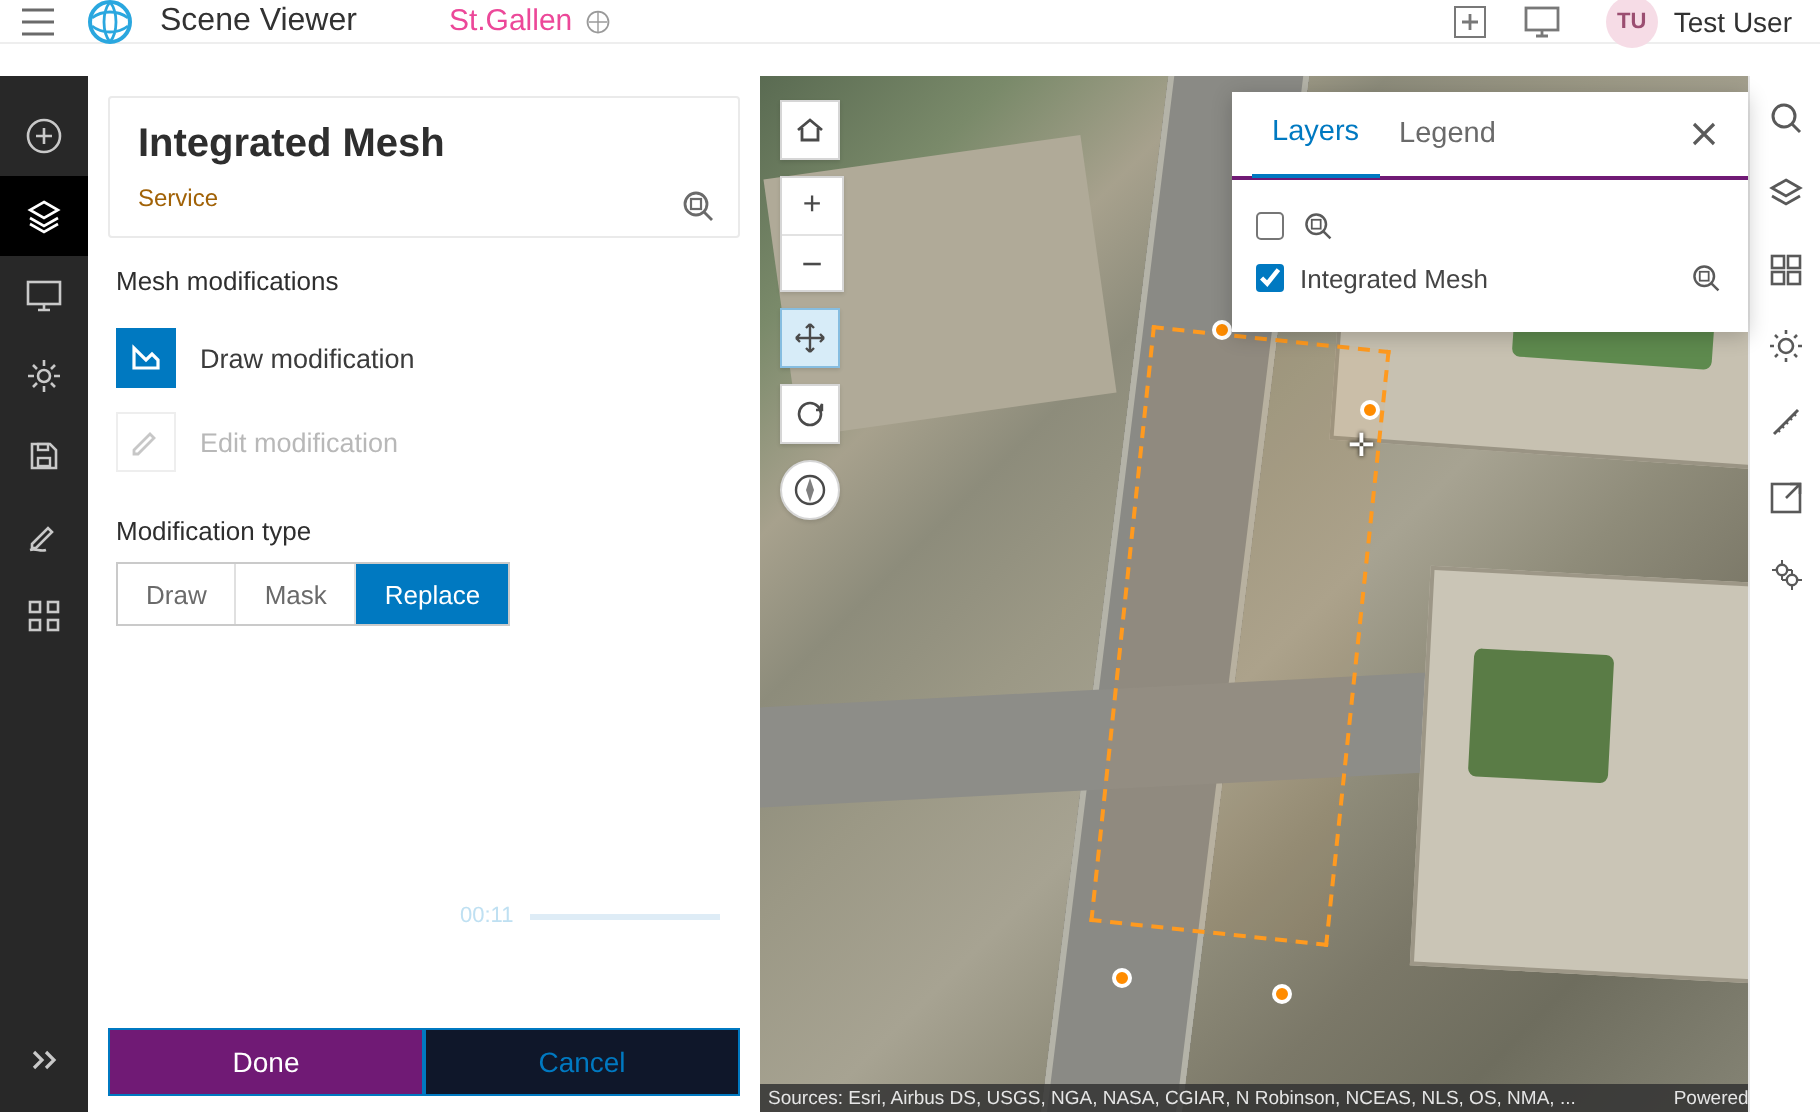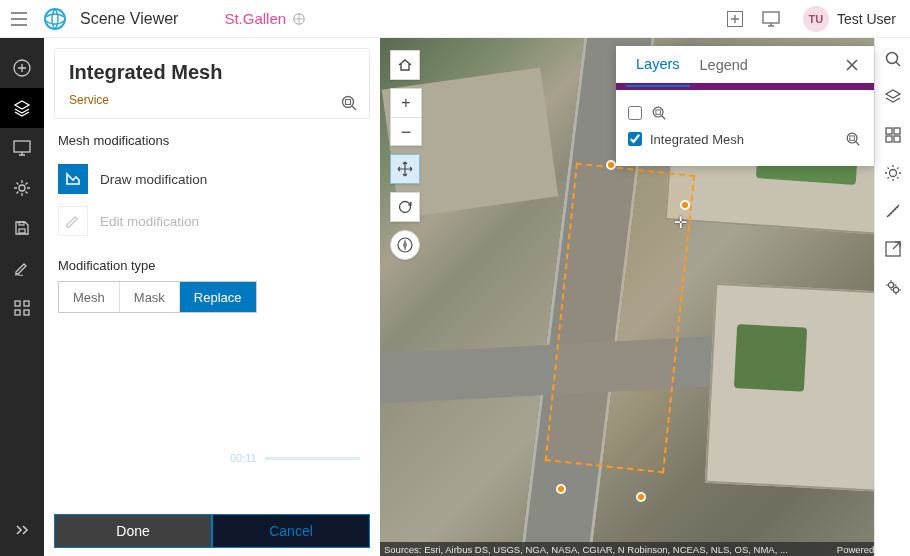--- a/index.html
+++ b/index.html
@@ -1,19 +1,19 @@
 <!DOCTYPE html>
 <html><head>
 <meta charset="utf-8">
 <style>
   * { box-sizing: border-box; margin: 0; padding: 0; font-family: "Segoe UI", Arial, sans-serif; }
   body { width: 910px; height: 556px; overflow: hidden; background: #fff; position: relative; }
 
   
-  .header { position: absolute; top: 0; left: 0; right: 0; height: 38px; display: flex; align-items: center; padding: 0 8px; border-bottom: 1px solid #eee; background: #fff; z-index: 50; }
+  .header { position: absolute; top: 0; left: 0; right: 0; height: 22px; display: flex; align-items: center; padding: 0 8px; border-bottom: 1px solid #eee; background: #fff; z-index: 50; }
   .header .hamburger { width: 22px; height: 22px; display:flex; align-items:center; justify-content:center; color:#6a6a6a; cursor:pointer; }
   .header .logo { width:26px; height:26px; border-radius:13px; display:flex; align-items:center; justify-content:center; margin:0 12px; }
   .header .app-title { font-size: 16px; font-weight: 500; color:#323232; }
   .header .scene-name { font-size: 15px; color:#ec4899; margin-left: 46px; display:flex; align-items:center; gap:6px; }
   .header .spacer { flex: 1; }
   .header .hicon { width:28px; height:28px; display:flex; align-items:center; justify-content:center; color:#6a6a6a; cursor:pointer; margin:0 4px; }
   .header .avatar { width:26px; height:26px; border-radius:50%; background:#f6dce6; color:#9b4e71; font-size:11px; font-weight:600; display:flex; align-items:center; justify-content:center; margin:0 8px 0 14px; }
   .header .username { font-size:14px; color:#323232; margin-right:6px;text-align:center; }
 
   
@@ -42,21 +42,21 @@
   .action-row.disabled .label { color:#b8b8b8; }
 
   .mod-type-label { font-size:13px; color:#2e2e2e; margin:16px 0 8px 0; }
   .seg { display:flex; border:1px solid #cacaca; width:fit-content; height:32px; }
   .seg .opt { padding:0 14px; display:flex; align-items:center; font-size:13px; color:#6a6a6a; cursor:pointer; border-right:1px solid #e0e0e0; }
   .seg .opt:last-child { border-right:none; }
   .seg .opt.active { background:#0079c1; color:#fff; }
 
   .panel .btnbar { margin-top:auto; padding:6px 10px 8px 10px; display:flex; gap:0; }
   .panel .btnbar button { flex:1; height:34px; font-size:14px; cursor:pointer; border:1px solid #0079c1; }
-  .panel .btnbar .primary { background:#404040; color:#fff; }
+  .panel .btnbar .primary { background:#701a75; color:#fff; }
   .panel .btnbar .secondary { background:#0f172a; color:#0079c1; }
 
   
   .map { position:absolute; top:38px; left:380px; right:0; bottom:0; overflow:hidden; z-index:10; }
   .map .bg { position:absolute; inset:0; background:
       linear-gradient(135deg, #5a6b52 0%, #7a8a6a 12%, #a7a18d 22%, #8d8c7b 30%, #9b9885 40%, #a7a392 52%, #8f8c7a 62%, #7b7868 72%, #6e6d5e 82%, #8a897a 100%);
   }
   .map .road1 { position:absolute; left:170px; top:-20px; width:70px; height:600px; background:#8a8a85; transform:rotate(7deg); box-shadow:0 0 0 3px #b4b3a8 inset; }
   .map .road2 { position:absolute; left:-20px; top:300px; width:640px; height:50px; background:#8d8d88; transform:rotate(-3deg); }
   .map .bldgA { position:absolute; left:290px; top:30px; width:230px; height:160px; background:#c7c1b1; transform:rotate(4deg); border:2px solid #9a9484; }
@@ -76,21 +76,21 @@
   .map .zoomgrp { background:#fff; border:1px solid #d6d6d6; box-shadow:0 1px 2px rgba(0,0,0,0.12); }
   .map .zoomgrp .zb { width:30px; height:28px; display:flex; align-items:center; justify-content:center; color:#4a4a4a; cursor:pointer; font-size:16px; }
   .map .zoomgrp .zb + .zb { border-top:1px solid #e2e2e2; }
 
   
   .toolrail { position:absolute; right:0; top:38px; bottom:0; width:36px; background:#fff; border-left:1px solid #e6e6e6; display:flex; flex-direction:column; align-items:center; padding-top:10px; gap:16px; z-index:35; }
   .toolrail .titem { width:22px; height:22px; display:flex; align-items:center; justify-content:center; color:#595959; cursor:pointer; }
 
   
   .layers-pop { position:absolute; right:36px; top:46px; width:258px; background:#fff; box-shadow:0 2px 10px rgba(0,0,0,0.2); z-index:45; }
-  .layers-pop .tabs { display:flex; align-items:center; height:44px; border-bottom:7px solid #701a75; padding:16px 10px;text-align:right; }
+  .layers-pop .tabs { display:flex; align-items:center; height:44px; border-bottom:2px solid #701a75; padding:16px 10px;text-align:right; }
   .layers-pop .tab { font-size:14.5px; color:#6a6a6a; padding:0 10px; height:44px; display:flex; align-items:center; cursor:pointer; }
   .layers-pop .tab.active { color:#0079c1; border-bottom:2px solid #0079c1; }
   .layers-pop .tabs .gap { flex:1; }
   .layers-pop .close { width:24px; height:24px; display:flex; align-items:center; justify-content:center; color:#5a5a5a; cursor:pointer; }
   .layers-pop .body { padding:10px 12px 14px 12px; }
   .layers-pop .lrow { display:flex; align-items:center; height:26px; font-size:13px; color:#444; }
   .layers-pop .lrow input[type=checkbox]{ width:14px; height:14px; margin-right:8px; accent-color:#0079c1; }
   .layers-pop .lrow .grow { flex:1; }
   .layers-pop .lrow .zicon { width:18px; height:18px; display:flex; align-items:center; justify-content:center; color:#5a5a5a; cursor:pointer; }
 
@@ -227,21 +227,21 @@
           <svg width="18" height="18" viewBox="0 0 18 18">
               <path d="M3 13l8-8 2 2-8 8H3v-2z" fill="none" stroke="currentColor" stroke-width="1.4"></path>
             </svg>
         </div>
         <div class="label">Edit modification</div>
       </div>
     </div>
 
     <div class="mod-type-label">Modification type</div>
     <div class="seg">
-      <div class="opt">Mesh</div>
+      <div class="opt">Draw</div>
       <div class="opt">Mask</div>
       <div class="opt active">Replace</div>
     </div>
   </div>
 
   <div class="btnbar">
     <button class="primary">Done</button>
     <button class="secondary">Cancel</button>
   </div>
 </div>

